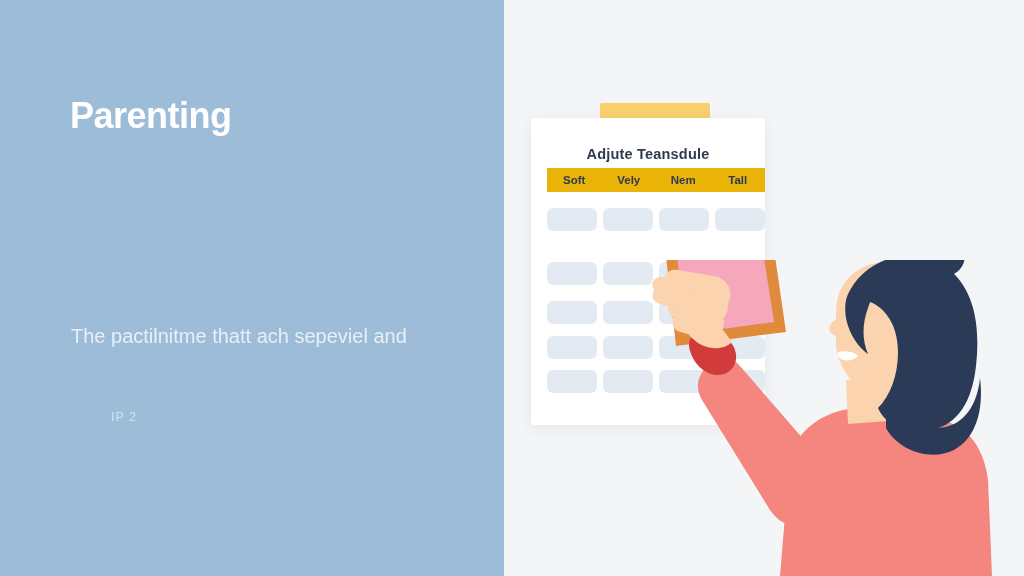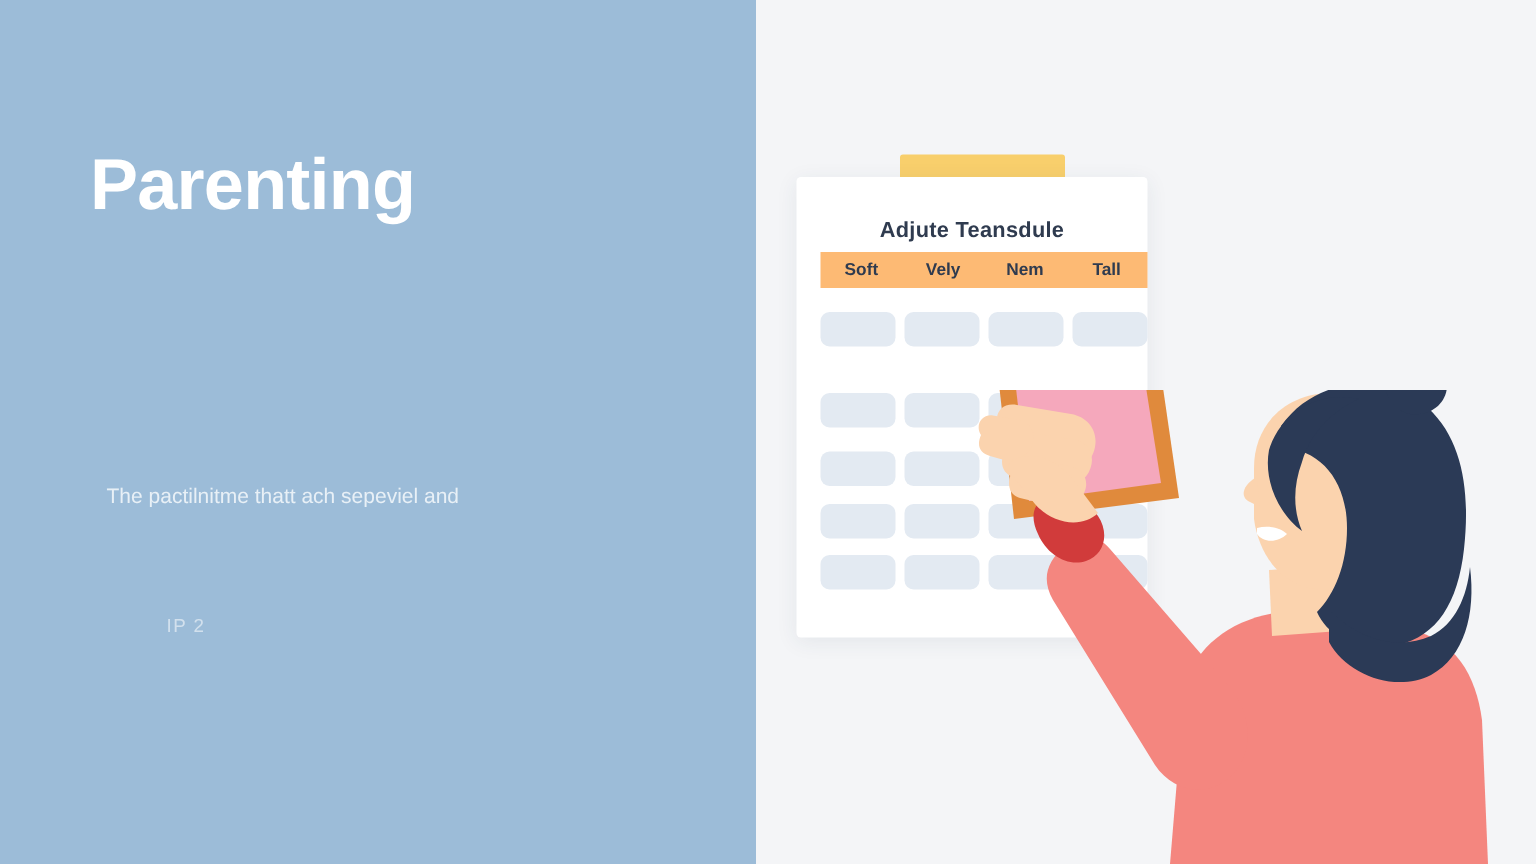--- a/index.html
+++ b/index.html
@@ -18,36 +18,36 @@
 
   
   #left-panel {
     position:absolute;
     left:0; top:0;
     width:504px; height:576px;
     background:#9cbcd8;
   }
   #headline {
     position:absolute;
-    left:60px; top:92px;
+    left:70px; top:92px;
     width:400px;
     color:#ffffff;
-    font-size:48px;
+    font-size:36px;
     font-weight:bold;
     line-height:1.32;
     letter-spacing:-0.5px;
   }
   #headline .hl-line { display:block; white-space:nowrap; }
 
   #subtext {
     position:absolute;
     left:71px; top:318px;
     width:370px;
     color:#eef4f9;
-    font-size:14px;
+    font-size:20px;
     line-height:1.85;
     opacity:.93;
   }
   #subtext .sub-line { display:block; }
 
   #page-label {
     position:absolute;
     left:71px; top:410px;
     color:#e7eff6;
     font-size:12.5px;
@@ -92,21 +92,21 @@
     font-weight:bold;
     letter-spacing:.2px;
     margin-top:11px;
   }
 
   
   #table-header {
     position:absolute;
     left:547px; top:168px;
     width:218px; height:24px;
-    background:#fdba74;
+    background:#eab308;
     display:flex;
   }
   #table-header .col-head {
     flex:1 1 0;
     text-align:center;
     line-height:24px;
     color:#2f3b4f;
     font-size:11.5px;
     font-weight:bold;
   }

